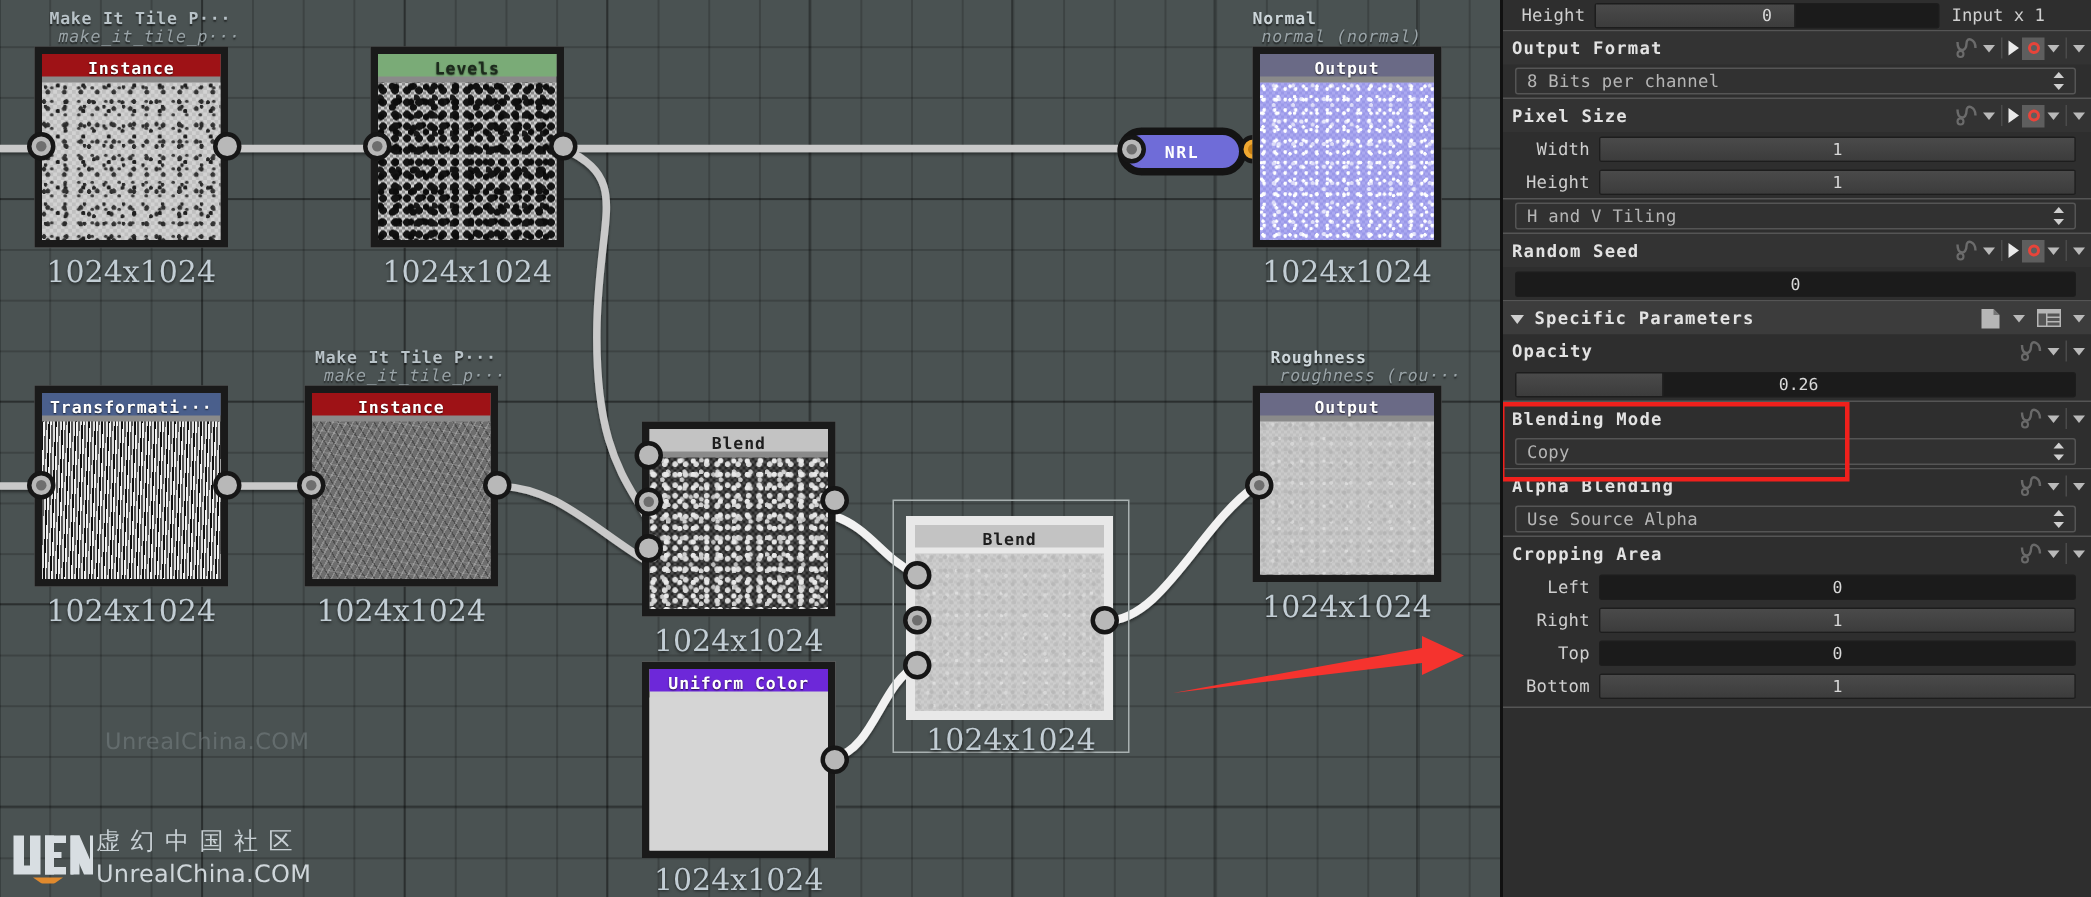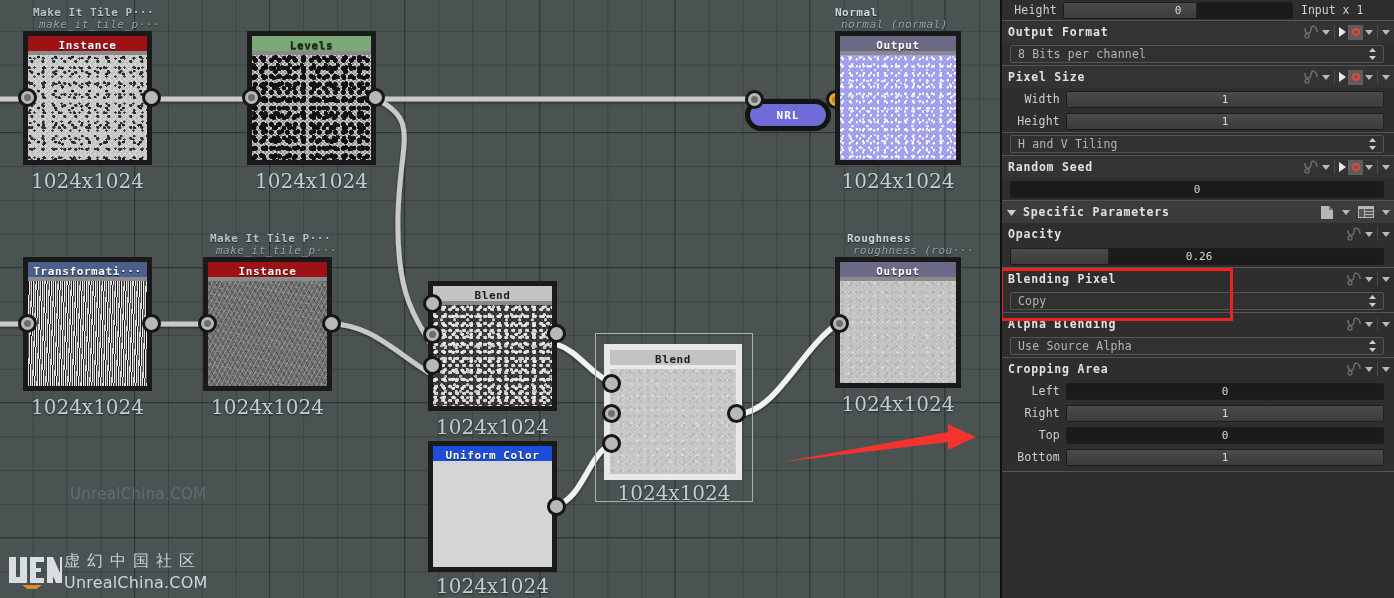--- a/index.html
+++ b/index.html
@@ -171,21 +171,21 @@
                background-size:10px 10px,14px 14px,8px 8px,16px 16px,12px 12px,4px 4px;"></div>
       </div>
       <div class="port" style="left:-5.5px;top:57px;">
         <span style="position:absolute;left:50%;top:50%;width:7px;height:7px;margin:-3.5px 0 0 -3.5px;border-radius:50%;background:#6e6e6e;"></span>
       </div>
       <div class="port" style="left:118.5px;top:57px;"></div>
       <div class="caption" style="left:0;top:138px;width:129px;">1024x1024</div>
     </div>
 
     <div class="node" style="left:745px;top:83px;">
-      <div class="pill" style="left:0;top:16px;width:86px;">
+      <div class="pill" style="left:0;top:2px;width:86px;">
         <span>NRL</span>
       </div>
       <div class="port" style="left:0px;top:6.5px;">
         <span style="position:absolute;left:50%;top:50%;width:7px;height:7px;margin:-3.5px 0 0 -3.5px;border-radius:50%;background:#6e6e6e;"></span>
       </div>
       <div class="port orange" style="left:81px;top:6.5px;"></div>
     </div>
 
     <div class="node" style="left:835px;top:31px;">
       <div class="outlabel" style="left:0;top:-25px;">
@@ -256,21 +256,21 @@
       <div class="port" style="left:-5.5px;top:44px;">
         <span style="position:absolute;left:50%;top:50%;width:7px;height:7px;margin:-3.5px 0 0 -3.5px;border-radius:50%;background:#6e6e6e;"></span>
       </div>
       <div class="port" style="left:-5.5px;top:75px;"></div>
       <div class="port" style="left:118.5px;top:43px;"></div>
       <div class="caption" style="left:0;top:134px;width:129px;">1024x1024</div>
     </div>
 
     <div class="node" style="left:428px;top:441px;">
       <div class="nodebox" style="width:129px;height:131px;background:#d4d4d4;">
-        <div class="nodehdr" style="background:#1d4ed8;">Uniform Color</div>
+        <div class="nodehdr" style="background:#6d28d9;">Uniform Color</div>
         <div class="thumb" style="background:#d5d5d5;"></div>
       </div>
       <div class="port" style="left:118.5px;top:56px;"></div>
       <div class="caption" style="left:0;top:133px;width:129px;">1024x1024</div>
     </div>
 
     <div class="node" style="left:595px;top:333px;">
       <div class="selframe" style="left:0;top:0;width:158px;height:169px;"></div>
       <div class="selinner" style="left:9px;top:11px;width:138px;height:136px;">
         <div class="nodehdr" style="background:#c3c3c3;color:#1e1e1e;text-shadow:none;margin:6px 6px 0 6px;">Blend</div>
@@ -489,21 +489,21 @@
     <div class="row">
       <div style="width:8px;"></div>
       <div class="field dark" style="margin-right:6px;">
         <div class="fill" style="width:26%;"></div>
         <div class="v" style="justify-content:flex-start;padding-left:47%;">0.26</div>
       </div>
     </div>
     <div class="sep"></div>
 
     <div class="grp-head" style="background:#2e2e2e;">
-      <span class="t">Blending Pixel</span>
+      <span class="t">Blending Mode</span>
       <div class="ctrls">
         <svg class="ic" width="17" height="14" viewBox="0 0 17 14">
           <path d="M2,3 C2,10 8,10 8,4 C8,-1 14,1 14,7" stroke="#9a9a9a" stroke-width="1.6" fill="none"></path>
           <circle cx="4" cy="11" r="2" fill="none" stroke="#9a9a9a" stroke-width="1.4"></circle>
         </svg>
         <div class="caret"></div>
         <div class="cap"></div>
         <div class="caret" style="margin-right:4px;"></div>
       </div>
     </div>

